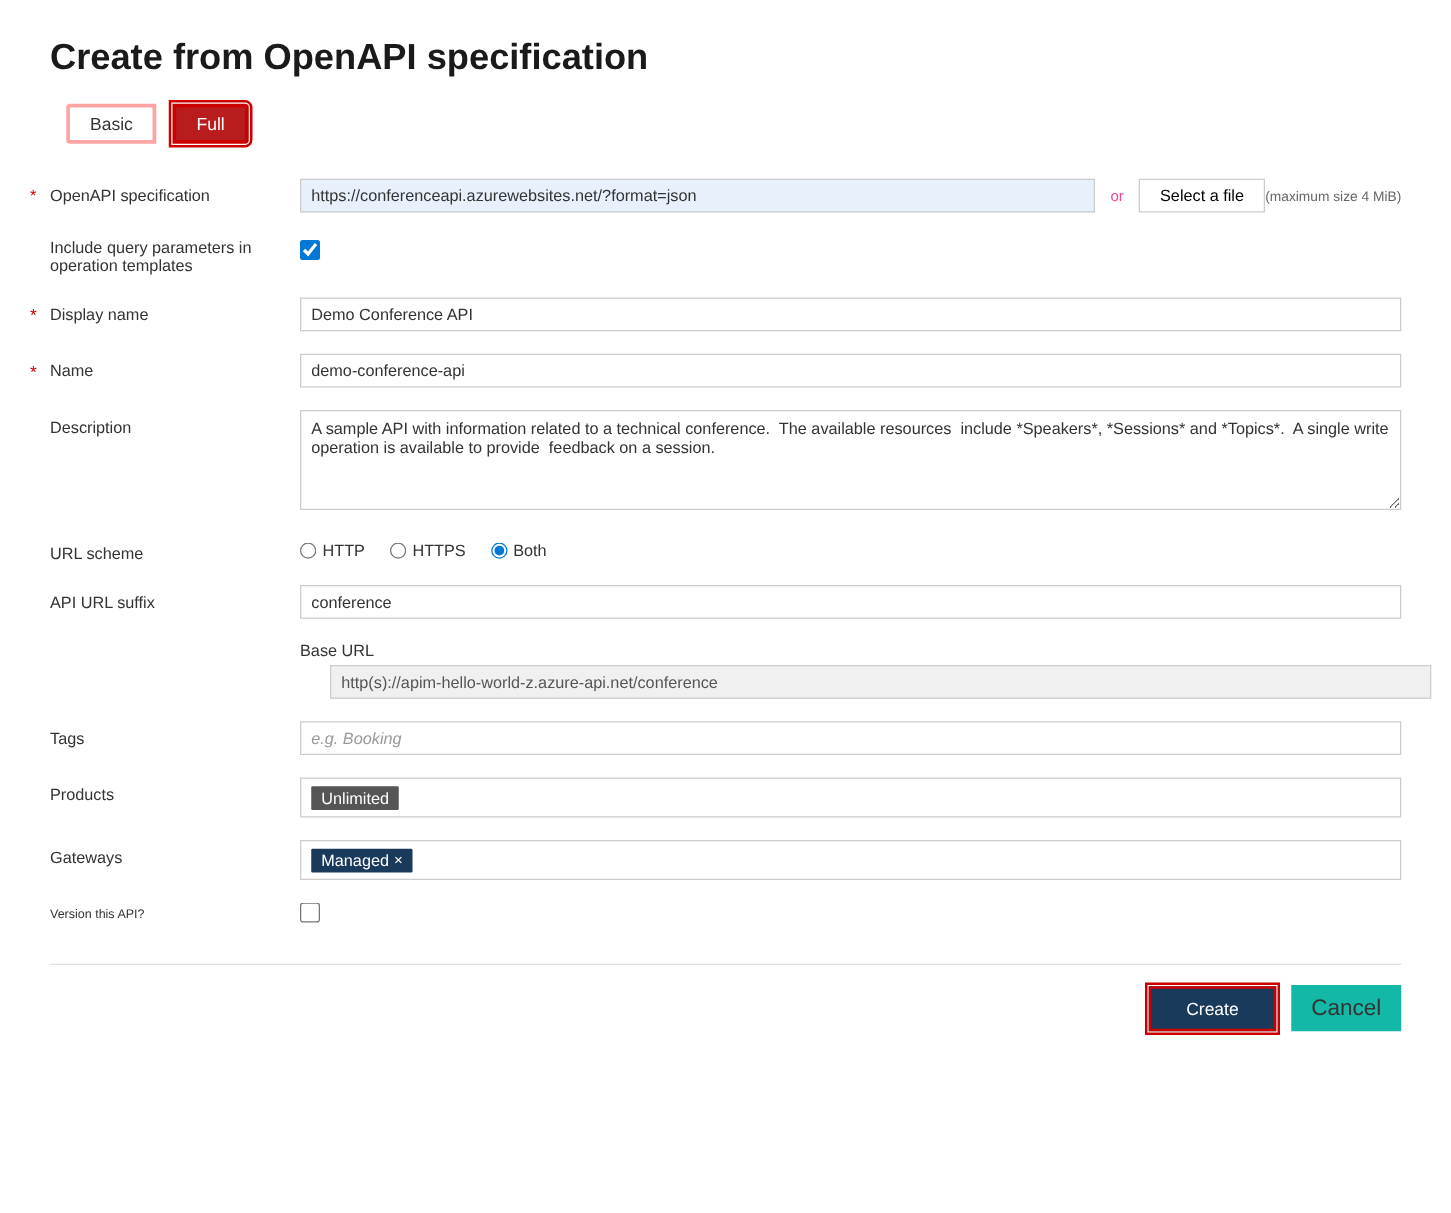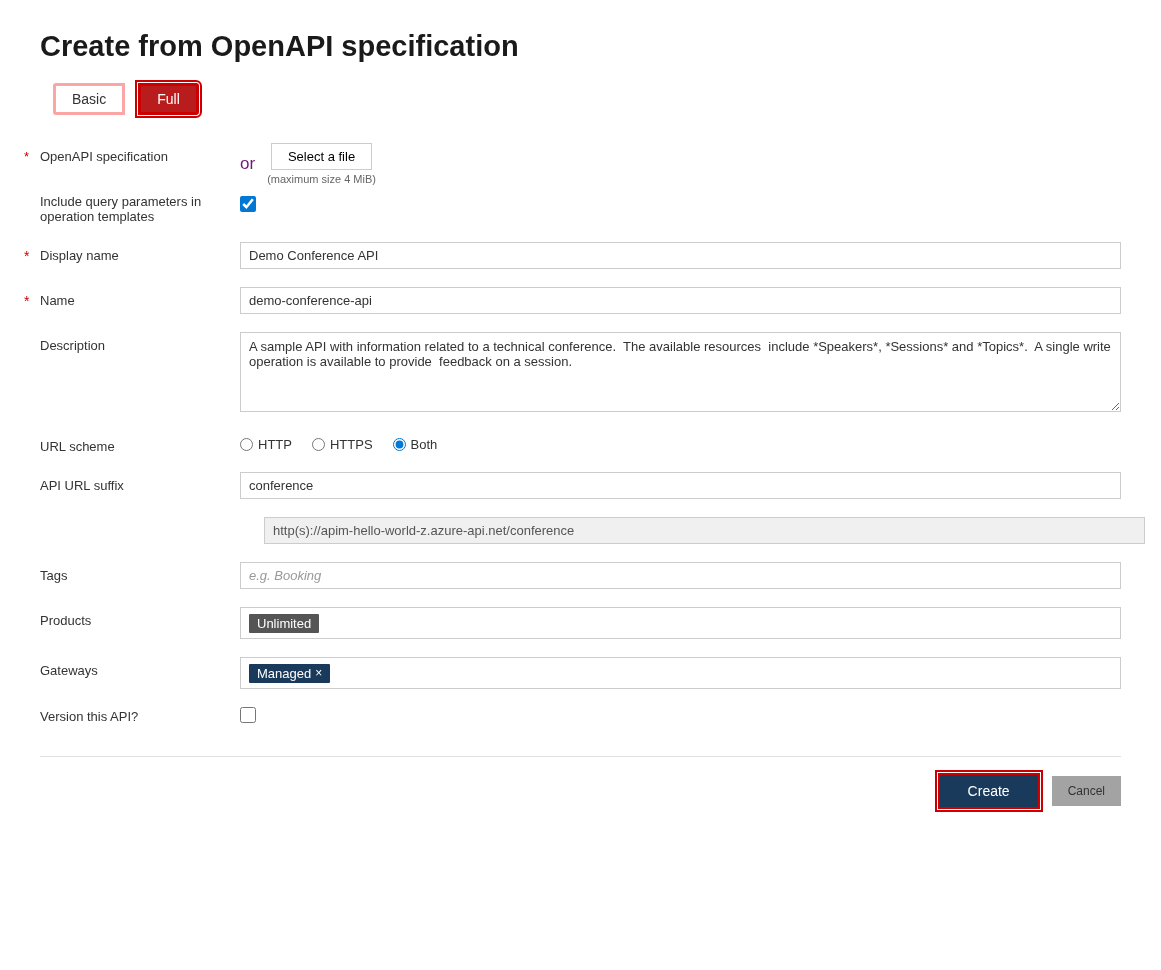--- a/index.html
+++ b/index.html
@@ -76,21 +76,21 @@
       padding: 5px 8px;
       border: 1px solid #ccc;
       font-size: 13px;
       color: #333;
       background: #fff;
       outline: none;
     }
     .openapi-row {
       display: flex;
       align-items: flex-start;
-      margin-bottom: 9px;
+      margin-bottom: 20px;
     }
     .openapi-label {
       width: 200px;
       min-width: 200px;
       padding-top: 6px;
       font-size: 13px;
       color: #333;
       position: relative;
     }
     .openapi-label.required::before {
@@ -108,27 +108,26 @@
     }
     .openapi-input-wrapper input[type="text"] {
       flex: 1;
       padding: 5px 8px;
       border: 1px solid #ccc;
       font-size: 13px;
       background: #e8f0fb;
       color: #333;
     }
     .or-text {
-      font-size: 17px;
-      color: #701a75;
+      font-size: 12px;
+      color: #ec4899;
       white-space: nowrap;
     }
     .select-file-wrapper {
       display: flex;
-      flex-direction: column;
       align-items: center;
     }
     .select-file-btn {
       padding: 5px 16px;
       border: 1px solid #ccc;
       background: #fff;
       font-size: 13px;
       cursor: pointer;
       white-space: nowrap;
     }
@@ -254,21 +253,21 @@
       gap: 4px;
     }
     .version-checkbox-row {
       display: flex;
       align-items: center;
       margin-bottom: 30px;
     }
     .version-label {
       width: 200px;
       min-width: 200px;
-      font-size: 13px;
+      font-size: 10px;
       color: #333;
     }
     .version-checkbox input[type="checkbox"] {
       width: 16px;
       height: 16px;
       cursor: pointer;
     }
     .footer-row {
       display: flex;
       justify-content: flex-end;
@@ -283,40 +282,41 @@
       background: #1a3a5c;
       color: #fff;
       border: 2px solid #c00;
       font-size: 14px;
       cursor: pointer;
       outline: 2px solid #c00;
       outline-offset: 1px;
     }
     .cancel-btn {
       padding: 8px 16px;
-      background: #a3a3a3;
+      background: #14b8a6;
       color: #333;
       border: none;
-      font-size: 12px;
+      font-size: 18px;
       cursor: pointer;
     }
   </style>
 </head>
 <body>
 
 <h1>Create from OpenAPI specification</h1>
 
 <div class="tab-row">
   <button class="tab">Basic</button>
   <button class="tab active">Full</button>
 </div>
 
 <div class="openapi-row">
   <div class="openapi-label required">OpenAPI specification</div>
   <div class="openapi-input-wrapper">
+    <input type="text" class="light-bg" value="https://conferenceapi.azurewebsites.net/?format=json" style="">
     <span class="or-text">or</span>
     <div class="select-file-wrapper">
       <button class="select-file-btn">Select a file</button>
       <span class="max-size-text">(maximum size 4 MiB)</span>
     </div>
   </div>
 </div>
 
 <div class="checkbox-row">
   <div class="checkbox-label">Include query parameters in operation templates</div>
@@ -367,20 +367,21 @@
 </div>
 
 <div class="form-row">
   <div class="form-label">API URL suffix</div>
   <div class="form-field">
     <input type="text" value="conference" style="">
   </div>
 </div>
 
 <div class="base-url-section">
+  <div class="base-url-label">Base URL</div>
   <input type="text" class="base-url-input" readonly="" value="http(s)://apim-hello-world-z.azure-api.net/conference" style="">
 </div>
 
 <div class="form-row">
   <div class="form-label">Tags</div>
   <div class="form-field">
     <input type="text" class="tags-input" placeholder="e.g. Booking" style="">
   </div>
 </div>
 

